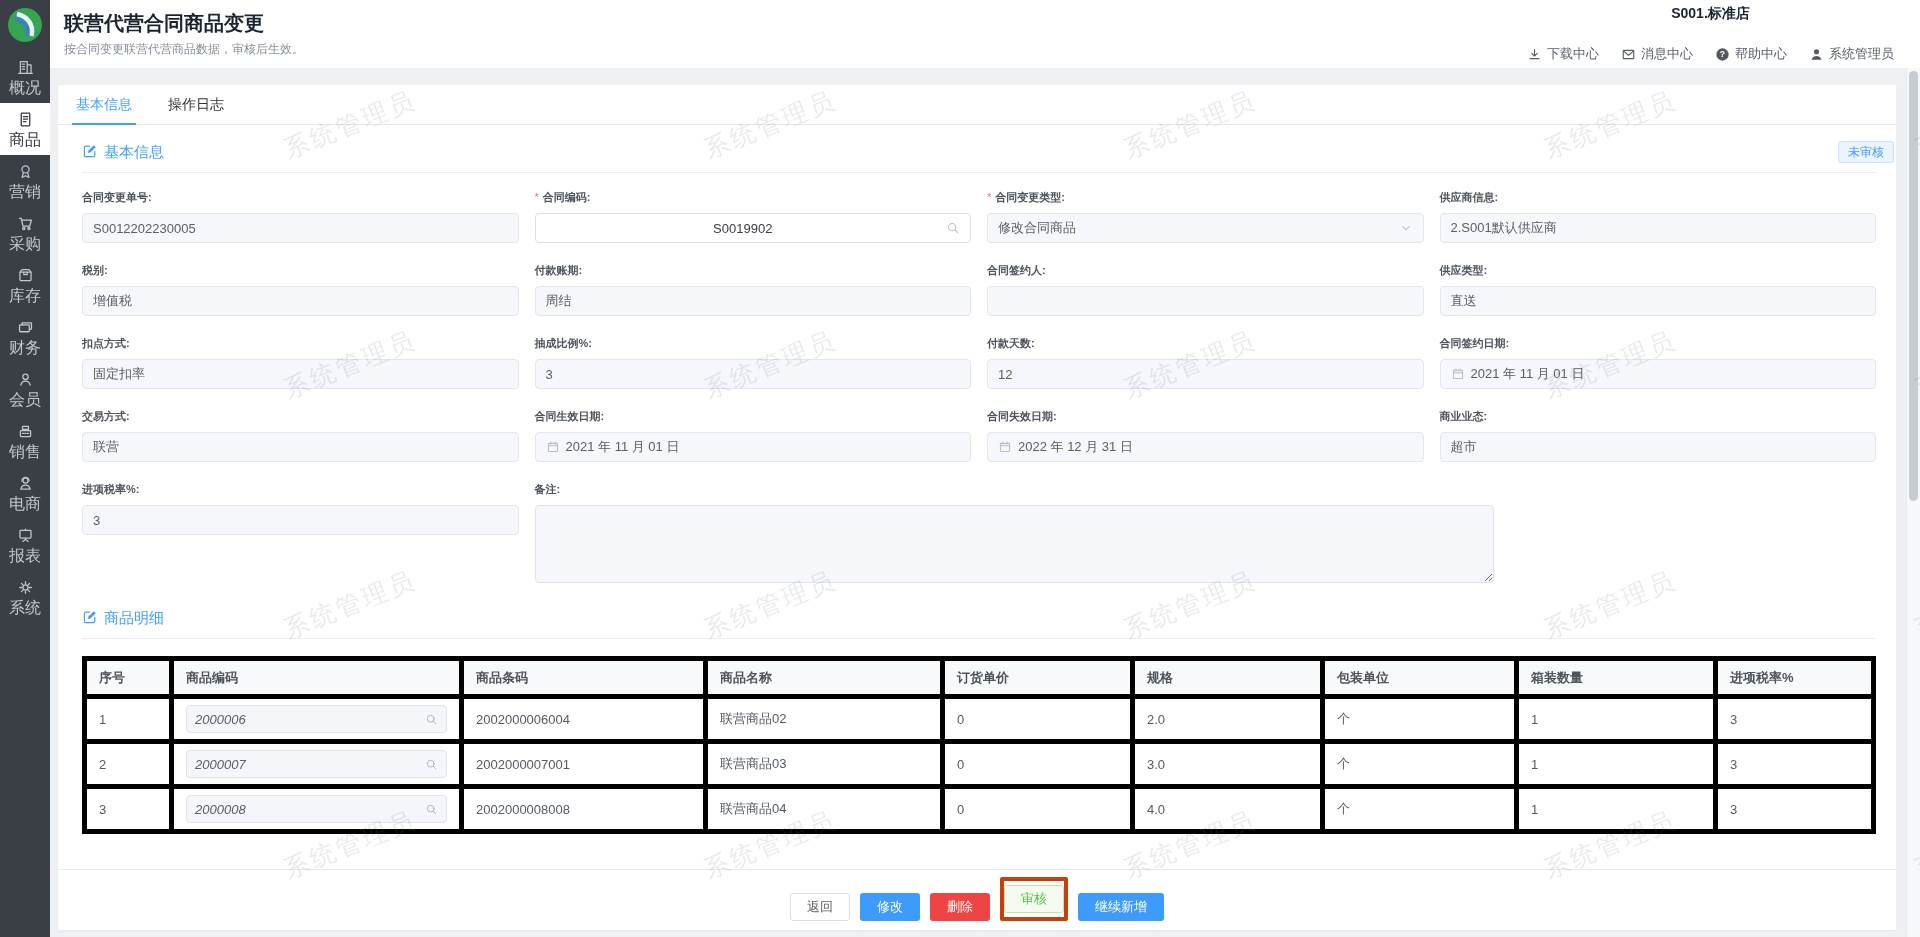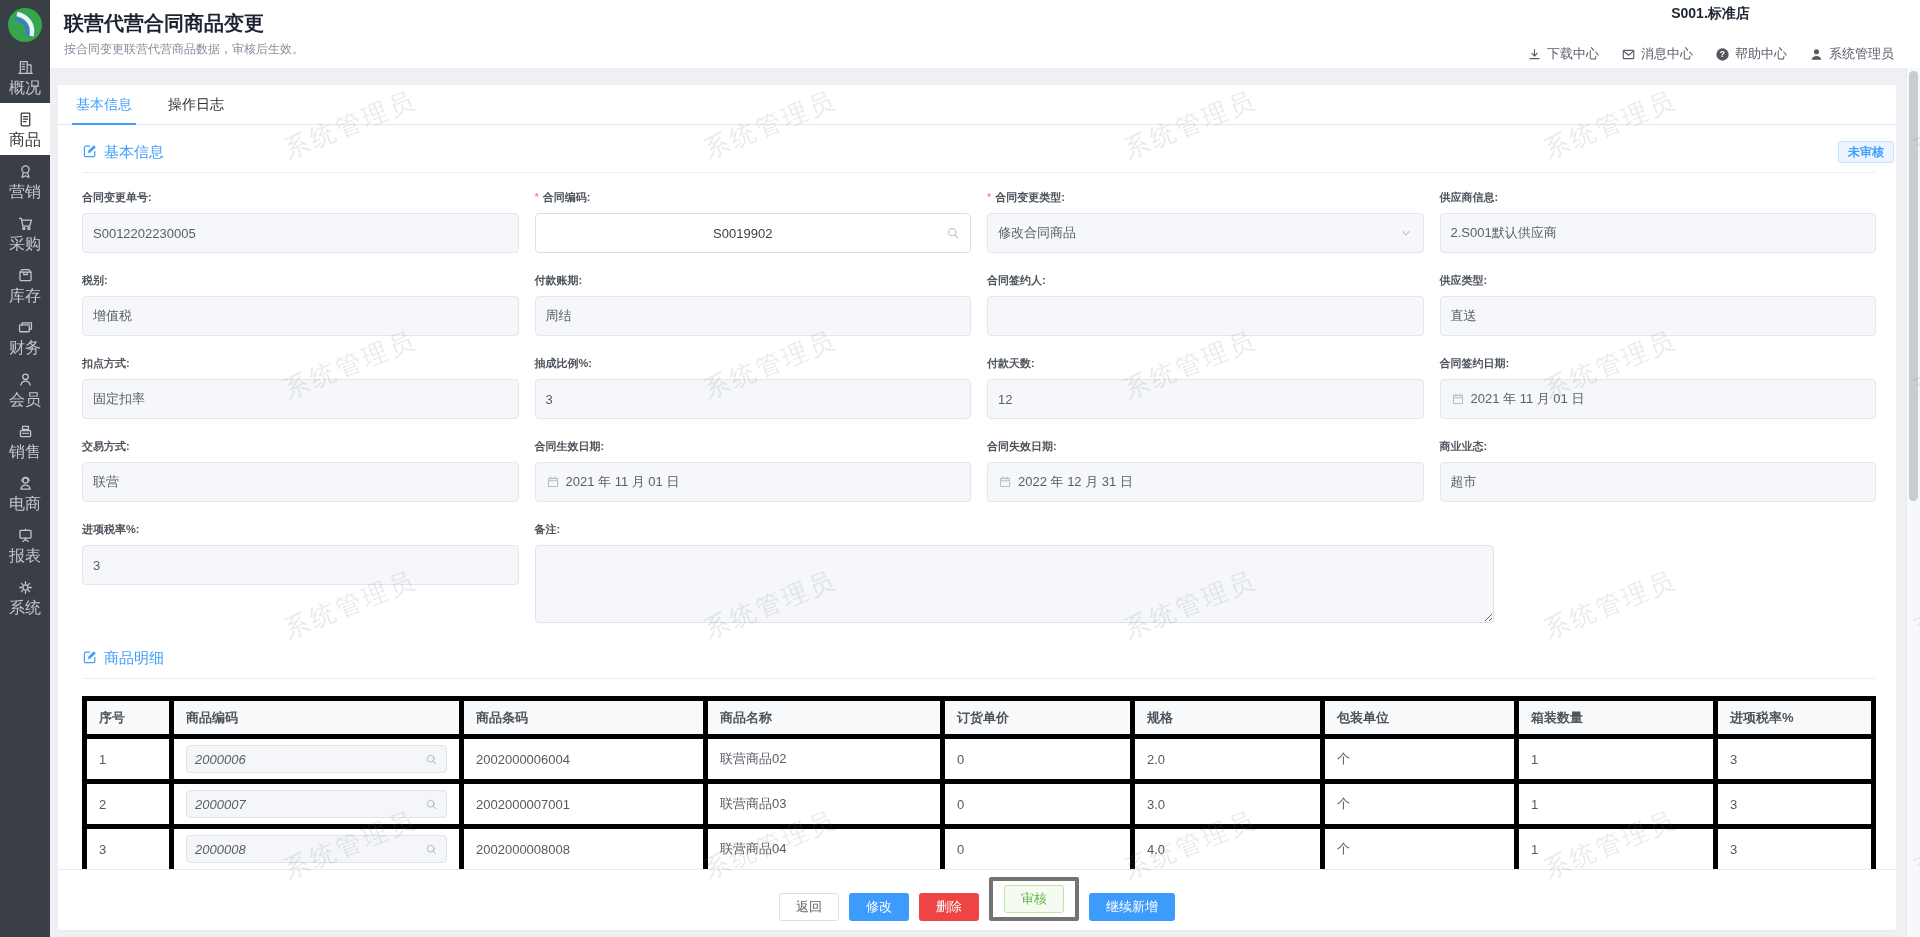--- a/index.html
+++ b/index.html
@@ -26,30 +26,30 @@
 
   
   .workspace { flex:1; padding:17px 24px 7px 8px; min-height:0; }
   .card { background:#fff; height:100%; border-radius:2px; box-shadow:0 1px 2px rgba(0,0,0,.04); display:flex; flex-direction:column; }
   .tabbar { height:40px; border-bottom:1px solid #e4e7ed; display:flex; align-items:stretch; padding:0 14px; flex-shrink:0; }
   .tab { display:flex; align-items:center; padding:0 4px; margin-right:28px; font-size:14px; color:#303133; position:relative; cursor:pointer; }
   .tab.active { color:#409eff; }
   .tab.active::after { content:""; position:absolute; left:0; right:0; bottom:-1px; height:2px; background:#409eff; }
 
   .body { flex:1; padding:18px 20px 0 24px; position:relative; overflow:hidden; }
-  .badge { position:absolute; top:16px; right:2px; background:#ecf5ff; border:1px solid #c9e2ff; color:#409eff; font-size:12px; line-height:1; padding:4px 9px; border-radius:3px; z-index:5;font-weight:bold; }
+  .badge { position:absolute; top:16px; right:2px; background:#ecf5ff; border:1px solid #c9e2ff; color:#409eff; font-size:12px; line-height:1; padding:4px 9px; border-radius:3px; z-index:5; }
 
   .sec-title { display:flex; align-items:center; gap:6px; color:#409eff; font-size:15px; }
   .sec-divider { height:1px; background:#ebeef5; margin:10px 0 17px; }
 
   .form-grid { display:grid; grid-template-columns:repeat(4,1fr); column-gap:16px; row-gap:20px; }
   .field {}
   .flabel { font-size:11px; font-weight:bold; color:#4e545c; margin-bottom:8px; display:flex; gap:4px; align-items:baseline; }
   .req { color:#f56c6c; font-weight:normal; }
-  .inp { height:40px; background:#f5f7fa; border:1px solid #e3e6ec; border-radius:4px; display:flex; align-items:center; gap:6px; padding:0 10px; font-size:13px; color:#5a6068; }
+  .inp { height:30px; background:#f5f7fa; border:1px solid #e3e6ec; border-radius:4px; display:flex; align-items:center; gap:6px; padding:0 10px; font-size:13px; color:#5a6068; }
   .inp.white { background:#fff; border-color:#dcdfe6; color:#3c4046;text-align:center; }
   .inp .val { flex:1; white-space:nowrap; overflow:hidden; }
   .inp svg { flex-shrink:0; color:#b6bdc9; }
   .field.remark { grid-column:2/4; }
   .ta { display:block; width:calc(100% + 70px); height:78px; background:#f5f7fa; border:1px solid #e0e4ea; border-radius:4px; resize:both; font:13px "Liberation Sans","DejaVu Sans",sans-serif; color:#5a6068; padding:6px 10px; outline:none; }
 
   .sec-detail { margin-top:26px; }
 
   table.detail { width:100%; border-collapse:collapse; table-layout:fixed; font-size:13px; color:#545a63; margin-bottom:10px; }
   table.detail th, table.detail td { border:5px solid #000000; text-align:left; padding:0 12px; overflow:hidden; white-space:nowrap; }
@@ -58,21 +58,21 @@
   .mini-inp { width:100%; height:28px; background:#f4f6fa; border:1px solid #dfe3ea; border-radius:4px; display:flex; align-items:center; gap:6px; padding:0 8px; color:#5a6068; }
   .mini-inp .val { flex:1;font-style:italic; }
   .mini-inp svg { color:#aeb6c2; flex-shrink:0; }
 
   .footer { border-top:1px solid #e8eaec; padding:7px 0 9px; display:flex; align-items:flex-end; justify-content:center; gap:10px; flex-shrink:0; }
   .btn { height:28px; padding:0 16px; border-radius:3px; font-size:13px; display:inline-flex; align-items:center; cursor:pointer; border:1px solid transparent; font-family:inherit; }
   .btn.plain { background:#fff; border-color:#dcdfe6; color:#606266; }
   .btn.primary { background:#3d9bfb; color:#fff; }
   .btn.danger { background:#ef4444; color:#fff; }
   .btn.success { background:#f5fbf1; border-color:#bfe5a7; color:#5cb948; }
-  .hl-wrap { display:inline-flex; border:4px solid #737373; border-radius:2px; padding:4px 11px; }
+  .hl-wrap { display:inline-flex; border:4px solid #c2410c; border-radius:2px; padding:4px 0; }
 
   
   .sb { position:absolute; right:0; top:68px; bottom:0; width:14px; background:#f7f8f9; border-left:1px solid #e9eaec; z-index:20; cursor:pointer; }
   .sb-thumb { position:absolute; left:2px; top:3px; width:9px; height:430px; background:#c7ccd3; border-radius:5px; }
 
   
   .wm-layer { position:absolute; left:0; right:0; top:68px; bottom:0; pointer-events:none; overflow:hidden; z-index:50; }
   .wm { position:absolute; transform:rotate(-22deg); font-size:25px; letter-spacing:3px; color:rgba(105,112,126,.15); white-space:nowrap; }
 </style>
 </head>

